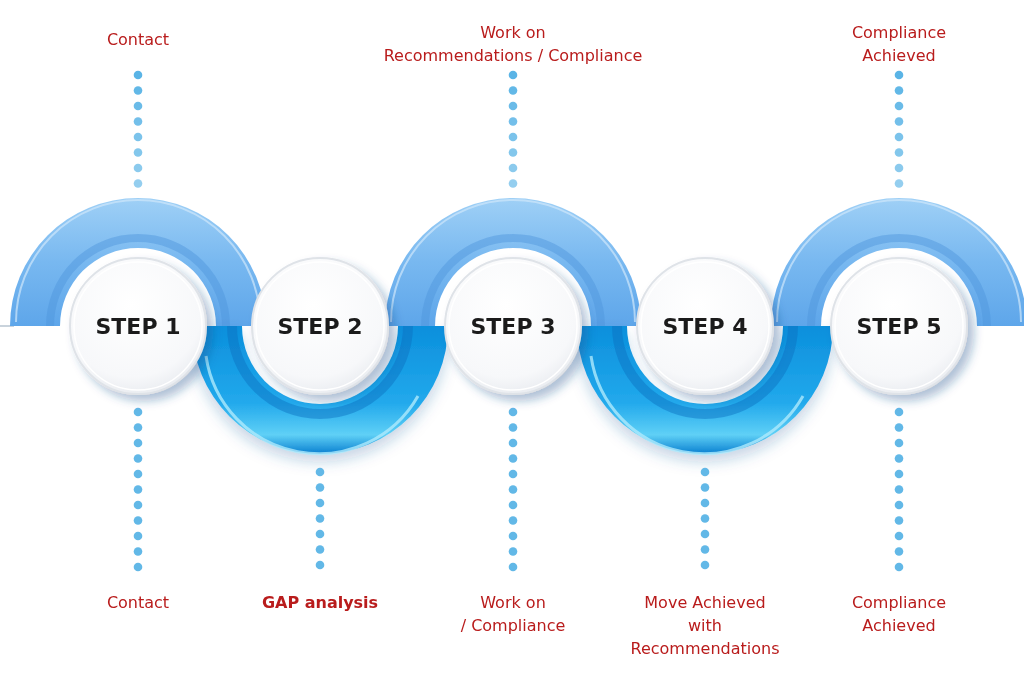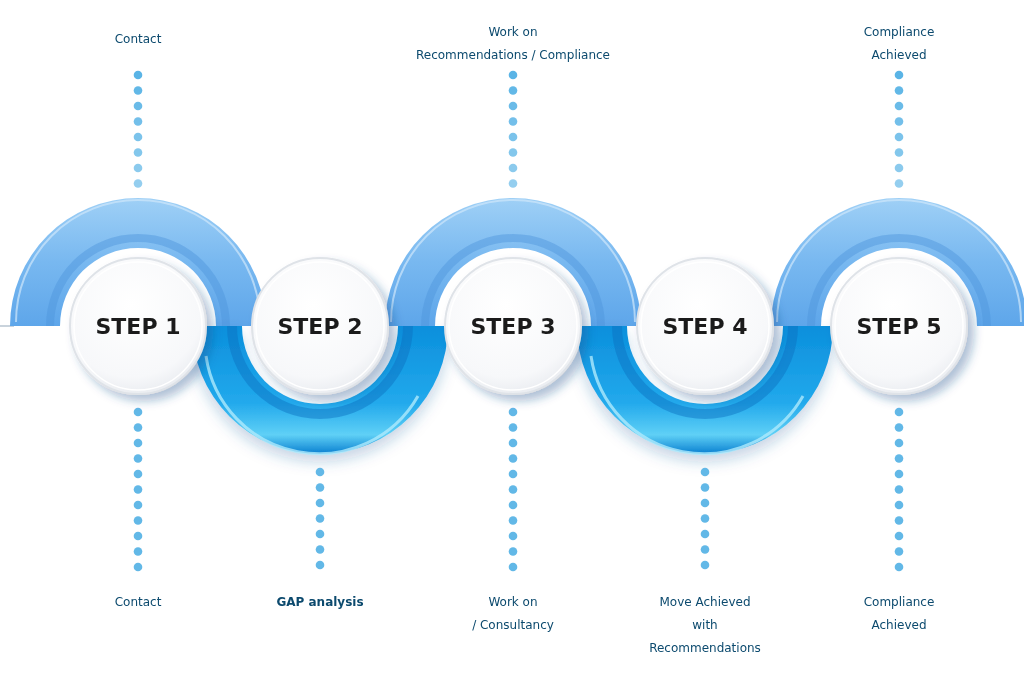--- a/index.html
+++ b/index.html
@@ -1,21 +1,21 @@
 <!DOCTYPE html>
 <html><head>
 <meta charset="utf-8">
 <style>
   html, body { margin: 0; padding: 0; background: #ffffff; }
   body { width: 1024px; height: 683px; position: relative; overflow: hidden;
          font-family: "DejaVu Sans", "Liberation Sans", sans-serif; }
   #stage { position: absolute; left: 0; top: 0; width: 1024px; height: 683px; }
   svg { position: absolute; left: 0; top: 0; }
-  .label { position: absolute; text-align: center; color: #0c4a6e;
-           font-size: 12px; line-height: 23px; transform: translateX(-50%); white-space: nowrap; }
+  .label { position: absolute; text-align: center; color: #b91c1c;
+           font-size: 16px; line-height: 23px; transform: translateX(-50%); white-space: nowrap; }
   .step-text { font-family: "DejaVu Sans", sans-serif; font-weight: bold; font-size: 22px; fill: #1b1b1b; }
 </style>
 </head>
 <body>
 
 <div id="stage">
   <svg id="diagram" width="1024" height="683" viewBox="0 0 1024 683">
     <defs>
       <linearGradient id="gTop" x1="0" y1="0" x2="0" y2="1">
         <stop offset="0" stop-color="#9fd0f6"></stop>
@@ -170,21 +170,21 @@
       </div>
       <div class="label" style="left: 320px; top: 591px; font-weight: bold;">
         <div>GAP analysis</div>
       </div>
       <div class="label" style="left: 513px; top: 21px;">
         <div>Work on</div>
         <div>Recommendations / Compliance</div>
       </div>
       <div class="label" style="left: 513px; top: 591px;">
         <div>Work on</div>
-        <div>/ Consultancy</div>
+        <div>/ Compliance</div>
       </div>
       <div class="label" style="left: 705px; top: 591px;">
         <div>Move Achieved</div>
         <div>with</div>
         <div>Recommendations</div>
       </div>
       <div class="label" style="left: 899px; top: 21px;">
         <div>Compliance</div>
         <div>Achieved</div>
       </div>

